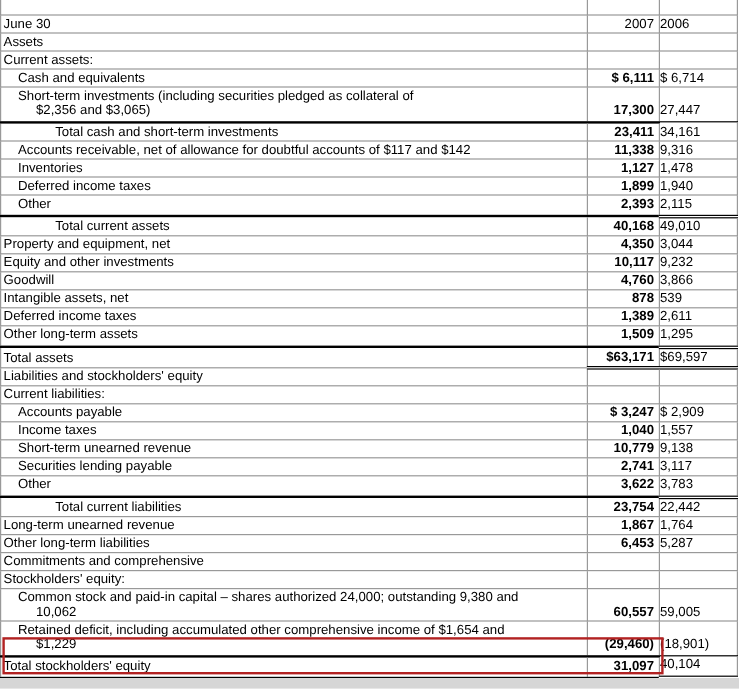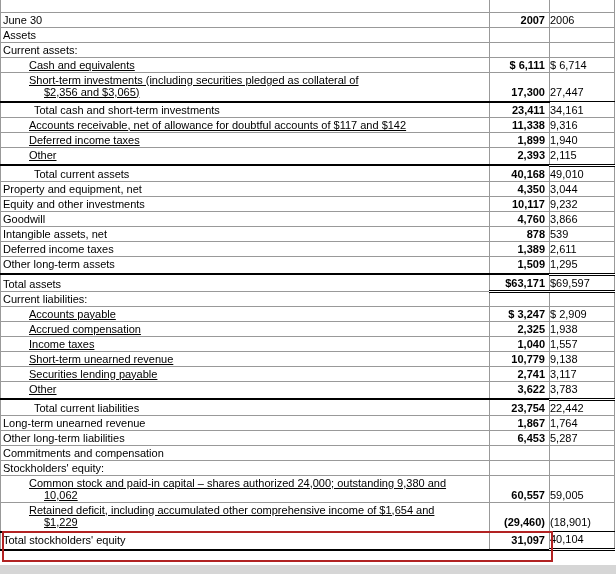--- a/index.html
+++ b/index.html
@@ -26,25 +26,25 @@
     height: 13px;
     padding: 1px 2px 1px 0;
     vertical-align: bottom;
     color: #000000;
     overflow: hidden;
   }
   tr.top-spacer td { height: 12px; border-top: none; }
   td.c-label { padding-left: 2px; white-space: nowrap; margin-left: 28px; }
   td.c-v1 { text-align: right; padding-right: 4px; font-weight: bold; white-space: nowrap; }
   td.c-v2 { text-align: left; padding-right: 4px; white-space: nowrap; }
-  tr.hdr td.c-v1 { font-weight: bold; }
+  tr.hdr td.c-v1 { font-weight: normal; }
   
   tr.ind-0 td.c-label { padding-left: 2px; }
-  tr.ind-1 td.c-label { padding-left: 28px; text-decoration: underline; }
-  tr.ind-2 td.c-label { padding-left: 33px; }
+  tr.ind-1 td.c-label { padding-left: 14px; }
+  tr.ind-2 td.c-label { padding-left: 45px; }
   tr.ind-3 td.c-label { }
   .lbl-2 { margin-left: 15px; }
   
   tr.u-rule td, tr.u-rule2 td { padding-bottom: 3px; }
   tr.u-rule td.c-label, tr.u-rule td.c-v1,
   tr.u-rule2 td.c-label, tr.u-rule2 td.c-v1 { border-bottom: 2px solid #000000; }
   tr.u-rule td.c-v2 { border-bottom: 1px solid #000000; }
   tr.u-rule2 td.c-v2 { border-bottom: 3px double #000000; margin-top: 36px; }
   tr.u-grand td.c-v1, tr.u-grand td.c-v2 { border-bottom: 3px double #000000; }
   
@@ -125,20 +125,28 @@
       <tr class="row ind-1">
     <td class="c-label">
       <div class="lbl-1">Accounts receivable, net of allowance for doubtful accounts of $117 and $142</div>
 
     </td>
     <td class="c-v1">11,338</td>
     <td class="c-v2">9,316</td>
   </tr>
       <tr class="row ind-1">
     <td class="c-label">
+      <div class="lbl-1">Inventories</div>
+
+    </td>
+    <td class="c-v1">1,127</td>
+    <td class="c-v2">1,478</td>
+  </tr>
+      <tr class="row ind-1">
+    <td class="c-label">
       <div class="lbl-1">Deferred income taxes</div>
 
     </td>
     <td class="c-v1">1,899</td>
     <td class="c-v2">1,940</td>
   </tr>
       <tr class="row ind-1 u-rule2">
     <td class="c-label">
       <div class="lbl-1">Other</div>
 
@@ -205,44 +213,44 @@
       <tr class="row ind-3 u-grand">
     <td class="c-label">
       <div class="lbl-1">Total assets</div>
 
     </td>
     <td class="c-v1">$63,171</td>
     <td class="c-v2">$69,597</td>
   </tr>
       <tr class="row ind-0">
     <td class="c-label">
+      <div class="lbl-1">Liabilities and stockholders' equity</div>
+
+    </td>
+    <td class="c-v1"></td>
+    <td class="c-v2"></td>
+  </tr>
+      <tr class="row ind-0">
+    <td class="c-label">
       <div class="lbl-1">Current liabilities:</div>
 
     </td>
     <td class="c-v1"></td>
     <td class="c-v2"></td>
   </tr>
       <tr class="row ind-1">
     <td class="c-label">
       <div class="lbl-1">Accounts payable</div>
 
     </td>
     <td class="c-v1">$ 3,247</td>
     <td class="c-v2">$ 2,909</td>
   </tr>
       <tr class="row ind-1">
     <td class="c-label">
-      <div class="lbl-1">Accrued compensation</div>
-
-    </td>
-    <td class="c-v1">2,325</td>
-    <td class="c-v2">1,938</td>
-  </tr>
-      <tr class="row ind-1">
-    <td class="c-label">
       <div class="lbl-1">Income taxes</div>
 
     </td>
     <td class="c-v1">1,040</td>
     <td class="c-v2">1,557</td>
   </tr>
       <tr class="row ind-1">
     <td class="c-label">
       <div class="lbl-1">Short-term unearned revenue</div>
 
@@ -285,21 +293,21 @@
       <tr class="row ind-0">
     <td class="c-label">
       <div class="lbl-1">Other long-term liabilities</div>
 
     </td>
     <td class="c-v1">6,453</td>
     <td class="c-v2">5,287</td>
   </tr>
       <tr class="row ind-0">
     <td class="c-label">
-      <div class="lbl-1">Commitments and compensation</div>
+      <div class="lbl-1">Commitments and comprehensive</div>
 
     </td>
     <td class="c-v1"></td>
     <td class="c-v2"></td>
   </tr>
       <tr class="row ind-0">
     <td class="c-label">
       <div class="lbl-1">Stockholders' equity:</div>
 
     </td>

